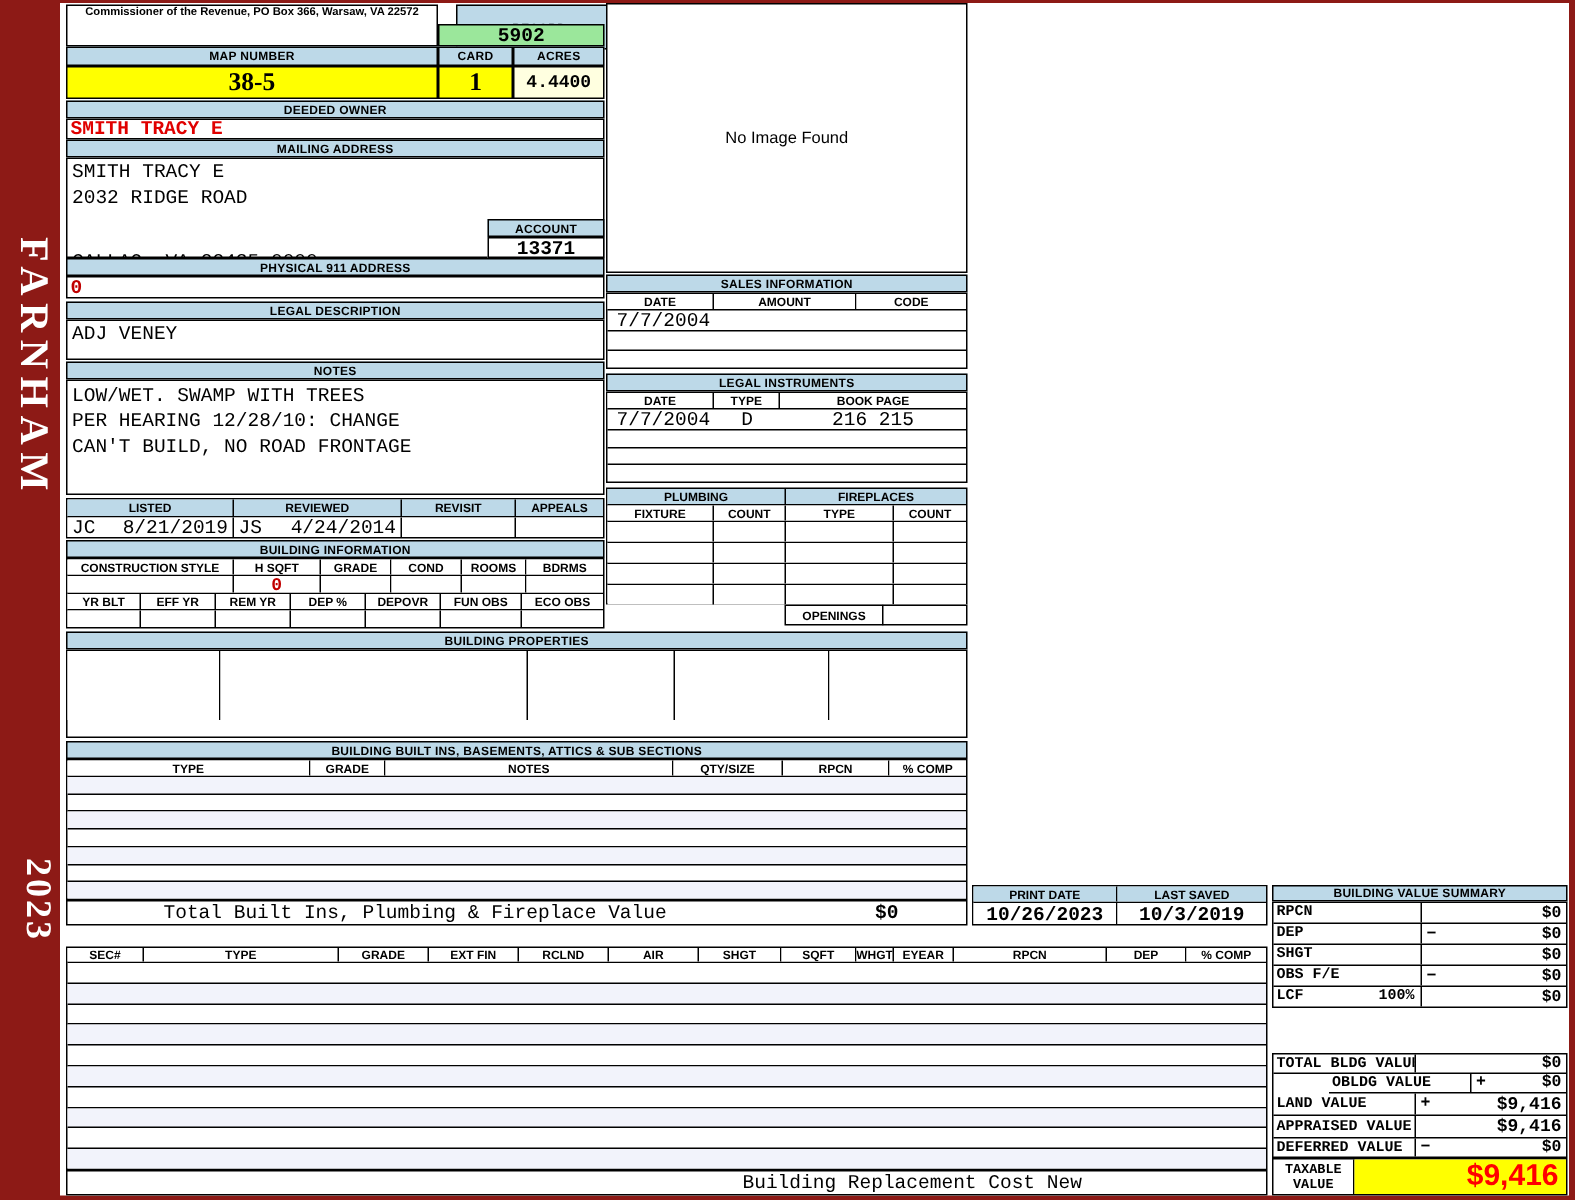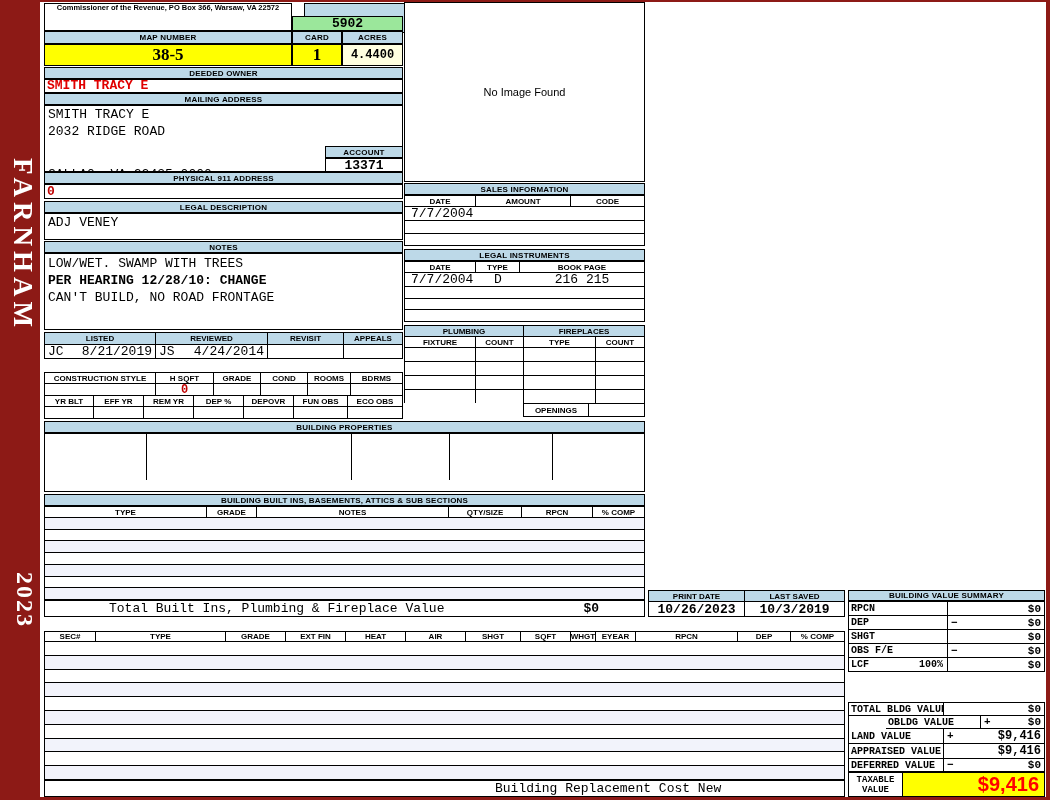--- a/index.html
+++ b/index.html
@@ -73,21 +73,21 @@
 
   <div class="t bar" style="left:44px;top:172px;width:359px;height:12px;">PHYSICAL 911 ADDRESS</div>
   <div class="t box mb" style="left:44px;top:184px;width:359px;height:15px;color:var(--red);font-size:13px;padding-left:2px;line-height:13px;">0</div>
 
   <div class="t bar" style="left:44px;top:201px;width:359px;height:12px;">LEGAL DESCRIPTION</div>
   <div class="t box mono" style="left:44px;top:213px;width:359px;height:27px;font-size:13px;padding:1px 0 0 3px;">ADJ VENEY</div>
 
   <div class="t bar" style="left:44px;top:241px;width:359px;height:12px;">NOTES</div>
   <div class="t box" style="left:44px;top:253px;width:359px;height:77px;">
     <div class="mono" style="font-size:13px;padding:1px 0 0 3px;line-height:17px;">LOW/WET. SWAMP WITH TREES</div>
-    <div class="mono" style="font-size:13px;padding-left:3px;line-height:17px;font-weight:bold;">PER HEARING 12/28/10: CHANGE</div>
+    <div class="mono" style="font-size:13px;padding-left:3px;line-height:17px;">PER HEARING 12/28/10: CHANGE</div>
     <div class="mono" style="font-size:13px;padding-left:3px;line-height:17px;">CAN'T BUILD, NO ROAD FRONTAGE</div>
   </div>
 
   <div class="t box" style="left:44px;top:332px;width:359px;height:27px;">
     <div class="row cols-bottom" style="height:12px;">
       <div class="hc" style="width:111px;background:var(--blue);">LISTED</div>
       <div class="hc" style="width:112px;background:var(--blue);">REVIEWED</div>
       <div class="hc" style="width:76px;background:var(--blue);">REVISIT</div>
       <div class="hc" style="flex:1;background:var(--blue);">APPEALS</div>
     </div>
@@ -98,20 +98,21 @@
       </div>
       <div class="hc" style="width:112px;justify-content:space-between;padding:0 3px;font:13px 'Liberation Mono',monospace;">
         <span>JS</span>
         <span>4/24/2014</span>
       </div>
       <div class="hc" style="width:76px;"></div>
       <div class="hc" style="flex:1;"></div>
     </div>
   </div>
 
+  <div class="t bar" style="left:44px;top:360px;width:359px;height:12px;">BUILDING INFORMATION</div>
   <div class="t box" style="left:44px;top:372px;width:359px;height:47px;">
     <div class="row cols-bottom" style="height:11px;">
       <div class="hc" style="width:111px;">CONSTRUCTION STYLE</div>
       <div class="hc" style="width:58px;">H SQFT</div>
       <div class="hc" style="width:47px;">GRADE</div>
       <div class="hc" style="width:47px;">COND</div>
       <div class="hc" style="width:43px;">ROOMS</div>
       <div class="hc" style="flex:1;">BDRMS</div>
     </div>
     <div class="row cols-bottom" style="height:12px;">
@@ -264,21 +265,21 @@
       <div class="hc mb" style="flex:1;font-size:13px;">10/3/2019</div>
     </div>
   </div>
 
   <div class="t box" style="left:44px;top:631px;width:801px;height:149px;">
     <div class="row cols-bottom" style="height:10px;">
       <div class="hc" style="width:51px;">SEC#</div>
       <div class="hc" style="width:130px;">TYPE</div>
       <div class="hc" style="width:60px;">GRADE</div>
       <div class="hc" style="width:60px;">EXT FIN</div>
-      <div class="hc" style="width:60px;">HEAT</div>
+      <div class="hc" style="width:60px;">RCLND</div>
       <div class="hc" style="width:60px;">AIR</div>
       <div class="hc" style="width:55px;">SHGT</div>
       <div class="hc" style="width:50px;">SQFT</div>
       <div class="hc" style="width:25px;">WHGT</div>
       <div class="hc" style="width:40px;">EYEAR</div>
       <div class="hc" style="width:102px;">RPCN</div>
       <div class="hc" style="width:53px;">DEP</div>
       <div class="hc" style="flex:1;">% COMP</div>
     </div>
     <div class="stripe2" style="display:flex;flex-direction:column;height:137px;">

